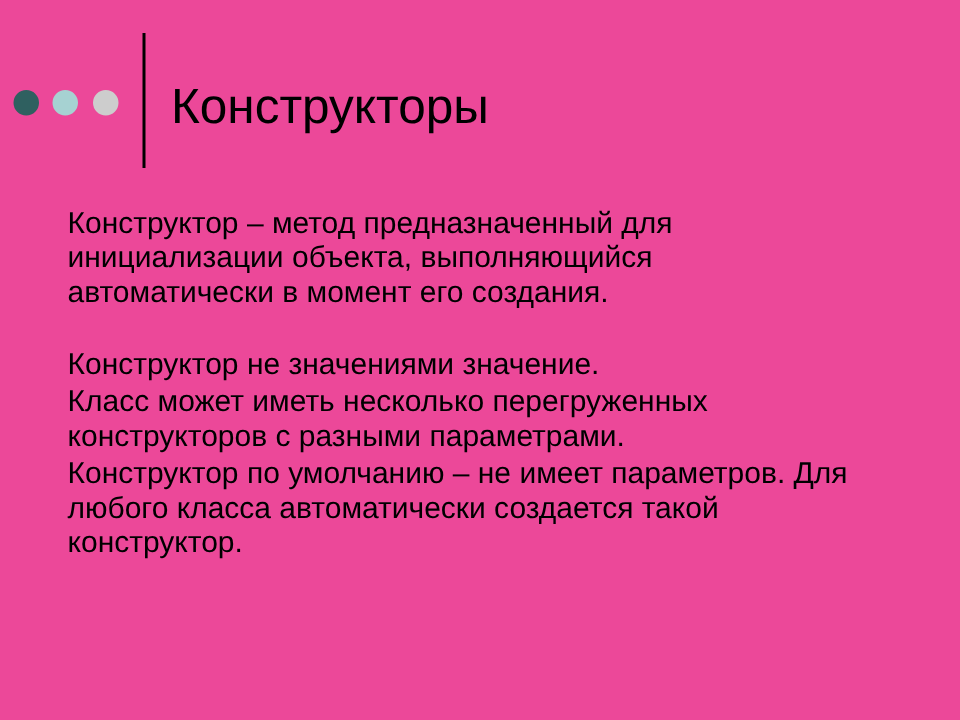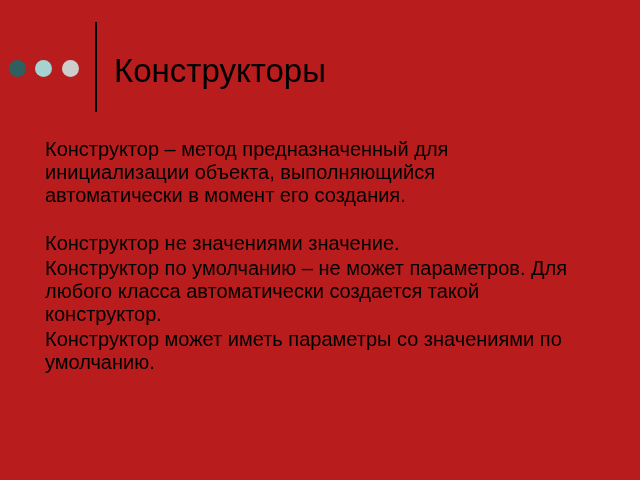--- a/index.html
+++ b/index.html
@@ -12,21 +12,21 @@
     background: #ffffff;
     font-family: "Liberation Sans", sans-serif;
     color: #000000;
     overflow: hidden;
     position: relative;
   }
   .slide {
     position: relative;
     width: 640px;
     height: 480px;
-    background: #b91c1c;
+    background: #ec4899;
   }
   .decor {
     position: absolute;
     top: 0;
     left: 0;
   }
   .dot {
     position: absolute;
     width: 17px;
     height: 17px;
@@ -83,20 +83,20 @@
   </div>
 
   <h1 class="slide-title">Конструкторы</h1>
 
   <div class="body-text">
     <div class="para">Конструктор – метод предназначенный для
 инициализации объекта, выполняющийся
 автоматически в момент его создания.</div>
     <div class="para"></div>
     <div class="para">Конструктор не значениями значение.</div>
-    <div class="para">Конструктор по умолчанию – не может параметров. Для
+    <div class="para">Класс может иметь несколько перегруженных
+конструкторов с разными параметрами.</div>
+    <div class="para">Конструктор по умолчанию – не имеет параметров. Для
 любого класса автоматически создается такой
 конструктор.</div>
-    <div class="para">Конструктор может иметь параметры со значениями по
-умолчанию.</div>
   </div>
 
 </div>
 
 </body></html>

